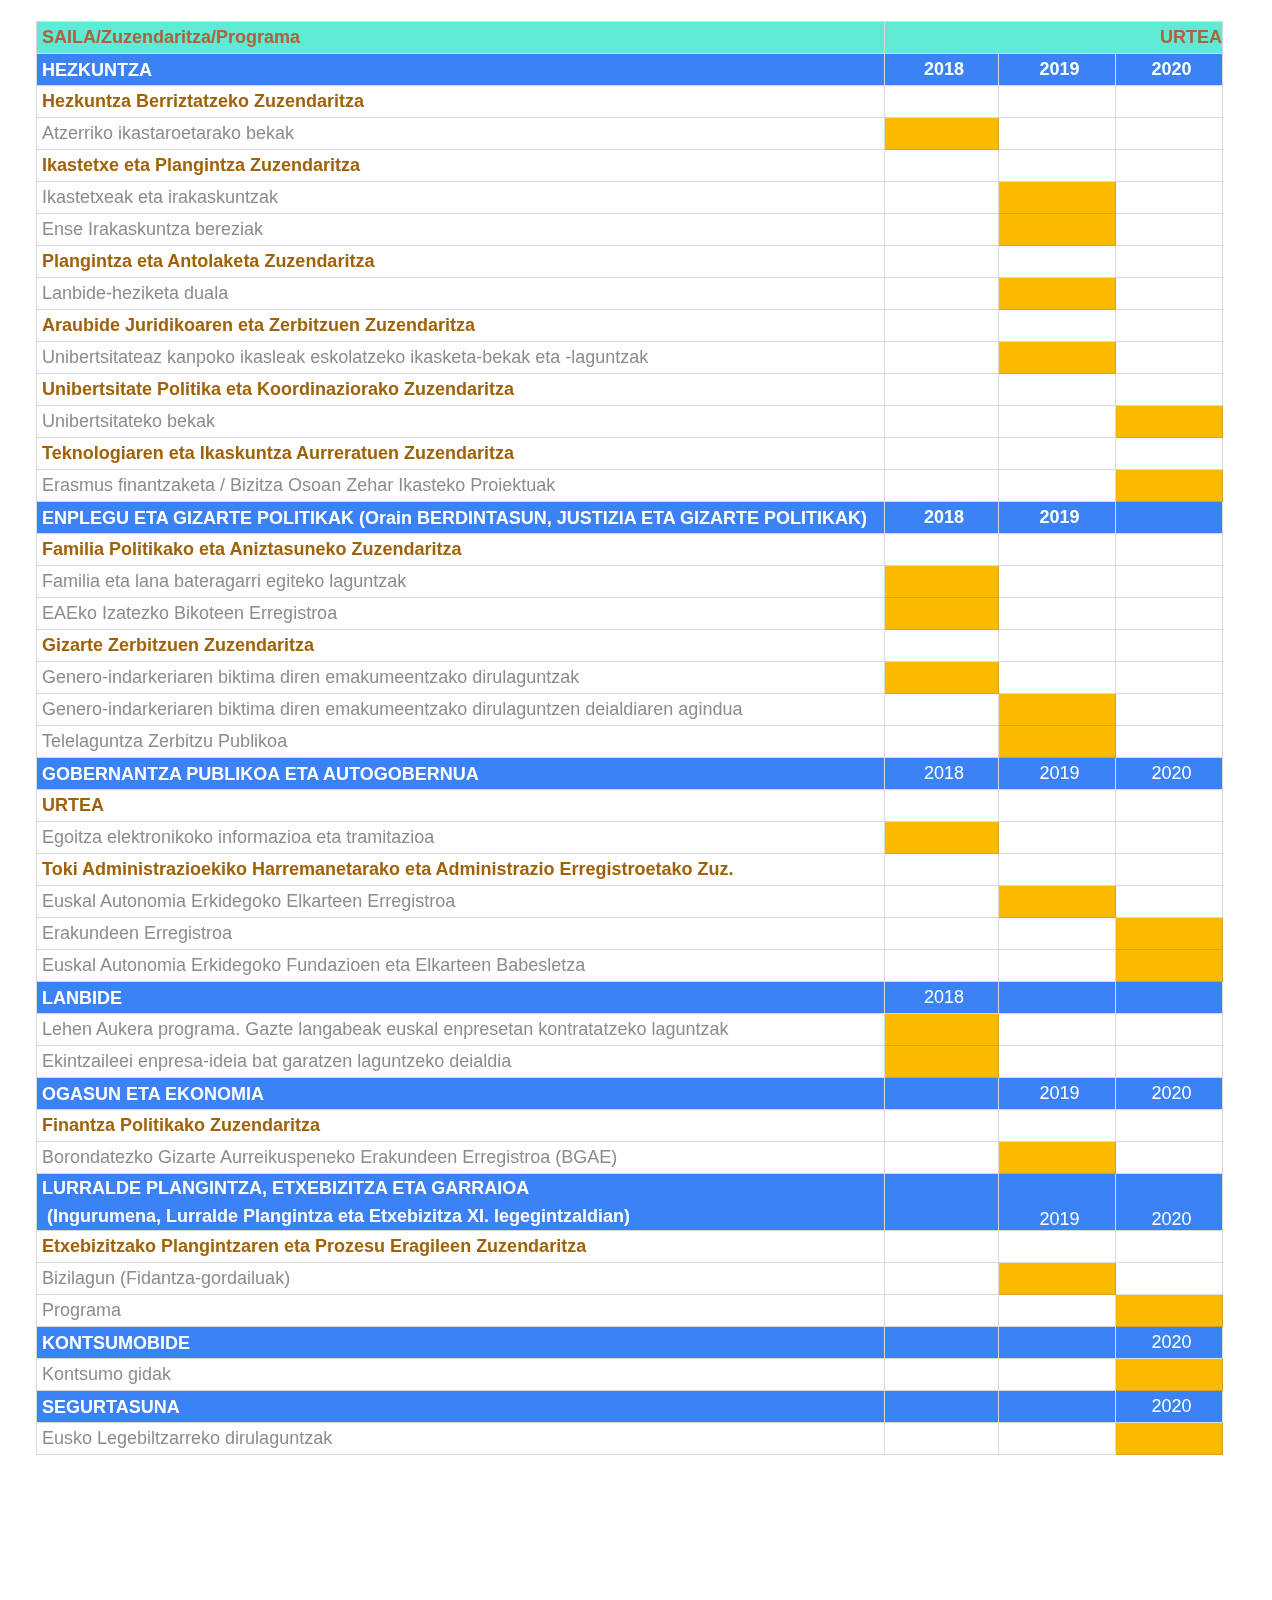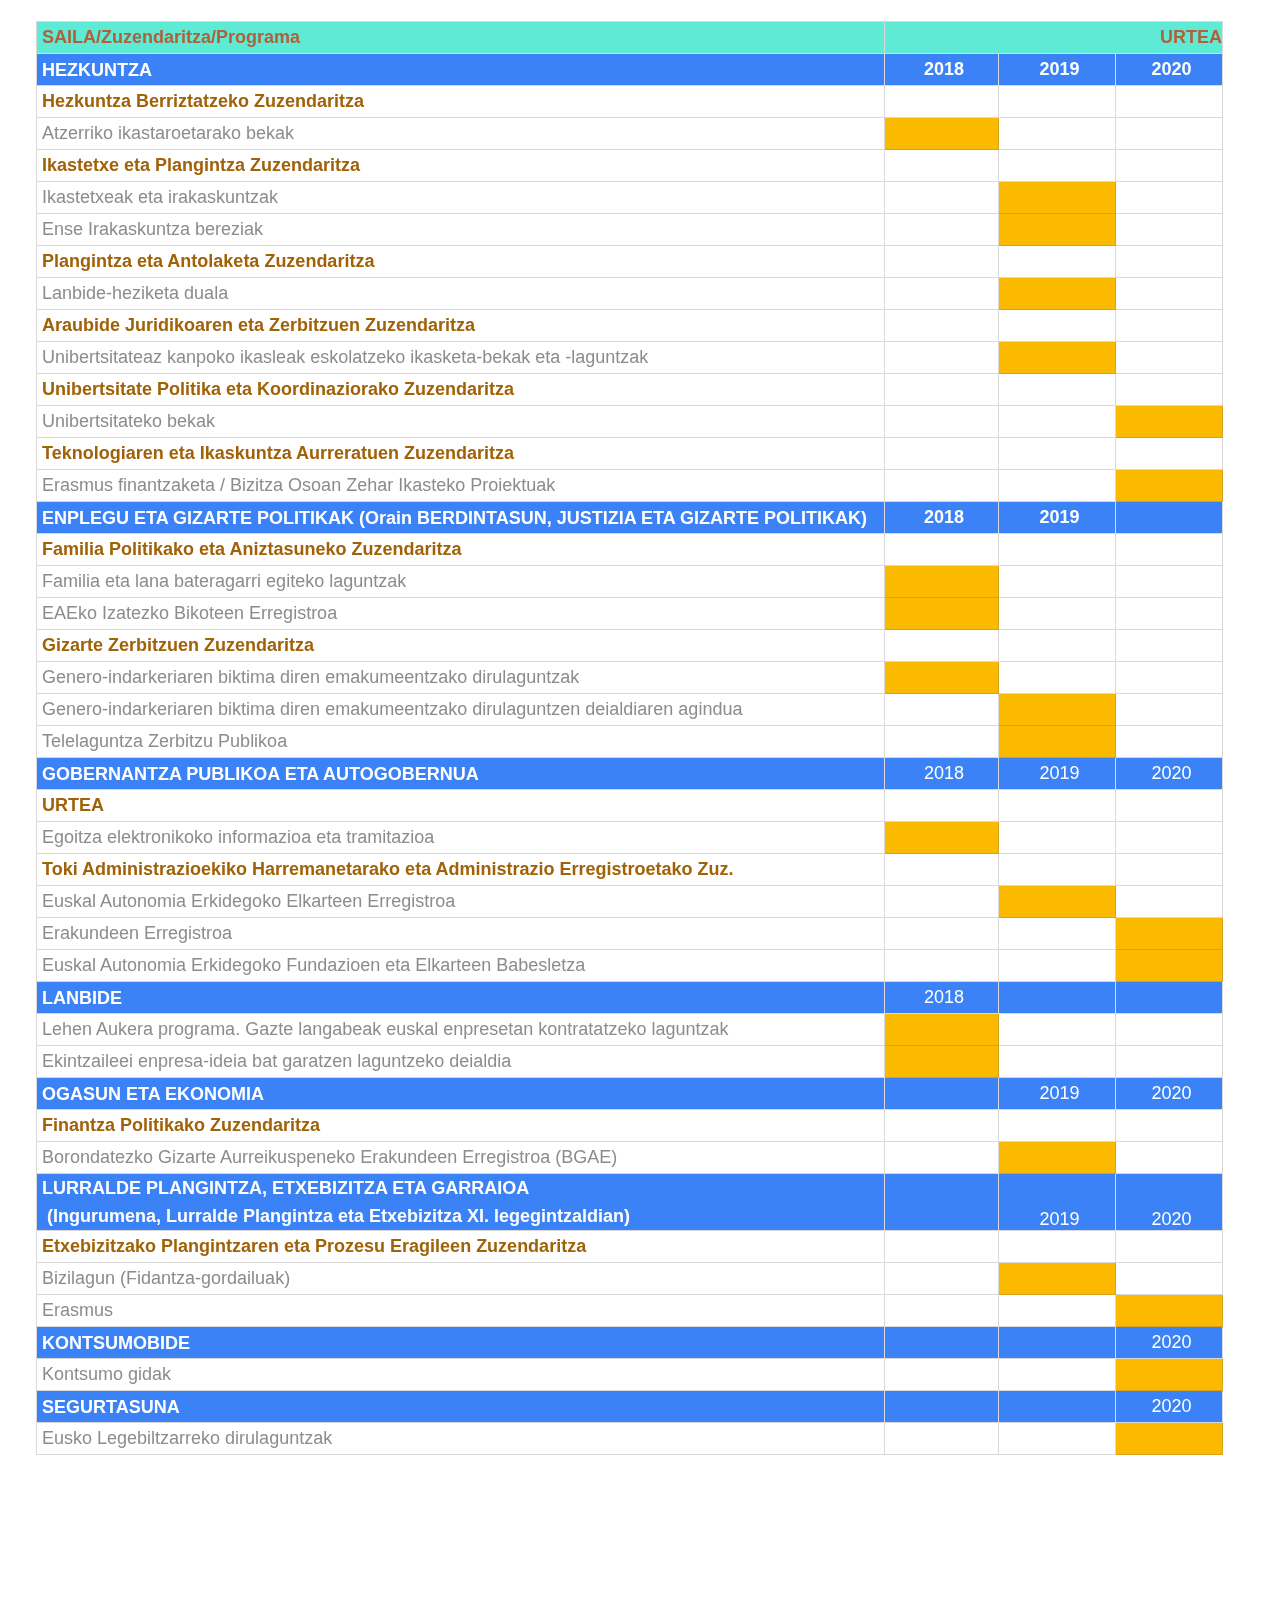--- a/index.html
+++ b/index.html
@@ -281,21 +281,21 @@
         <td class="mark"></td>
         <td class="mark"></td>
       </tr>
       <tr class="prog">
         <td class="name">Bizilagun (Fidantza-gordailuak)</td>
         <td class="mark"></td>
         <td class="mark on"></td>
         <td class="mark"></td>
       </tr>
       <tr class="prog">
-        <td class="name">Erasmus</td>
+        <td class="name">Programa</td>
         <td class="mark"></td>
         <td class="mark"></td>
         <td class="mark on"></td>
       </tr>
       <tr class="sec">
         <td class="name">
           <span class="sec-title">KONTSUMOBIDE</span>
         </td>
         <td class="yr"></td>
         <td class="yr"></td>

